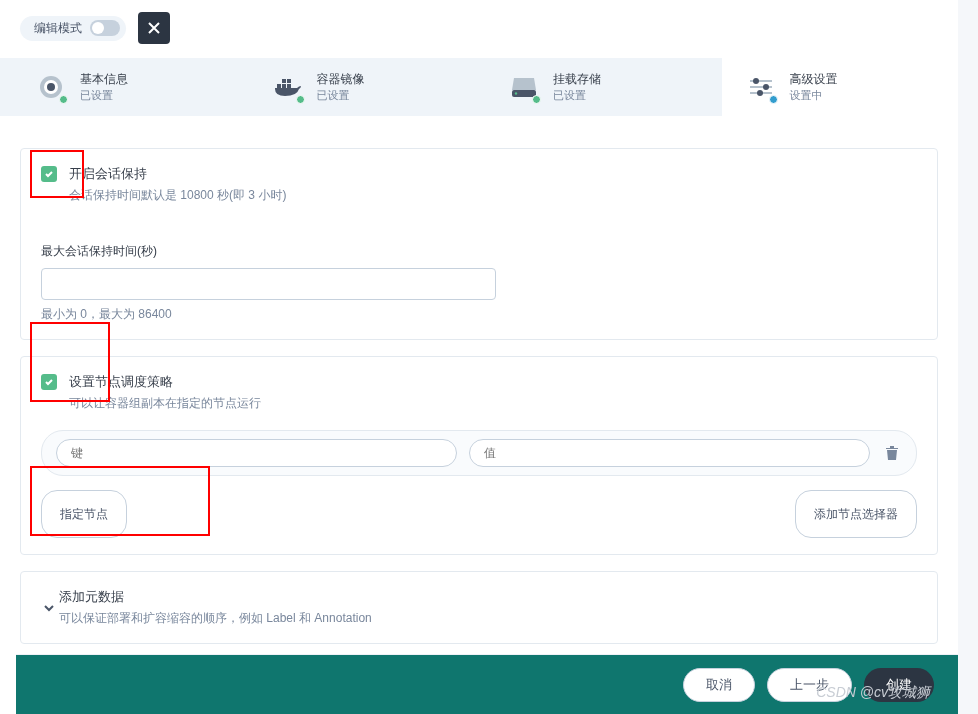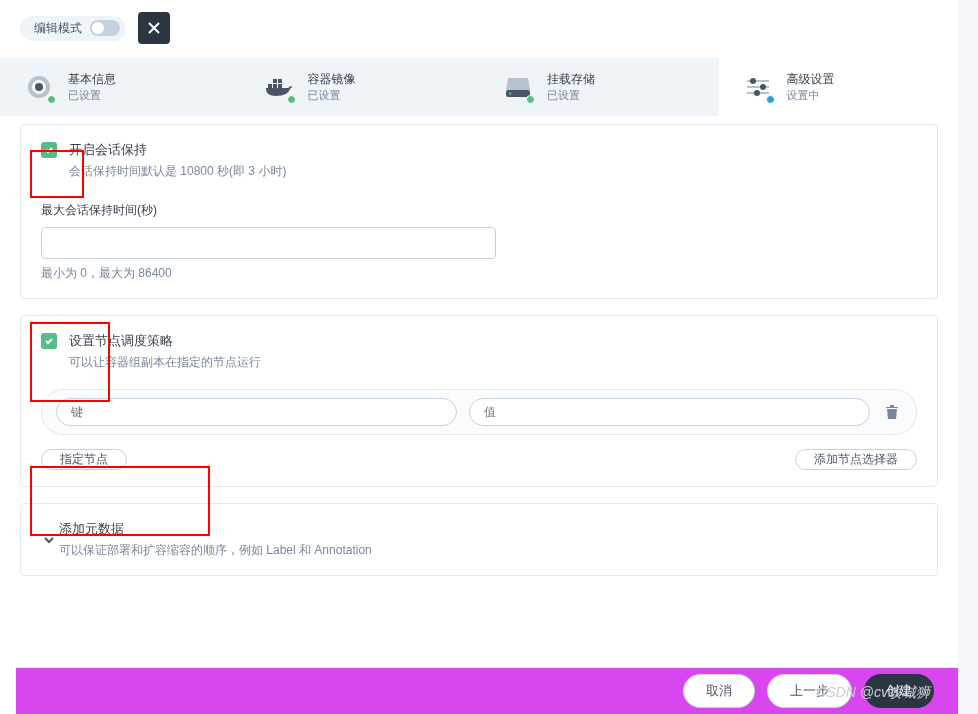--- a/index.html
+++ b/index.html
@@ -9,49 +9,49 @@
     .header-left { flex: 1; }
     .title { font-size: 14px; color: #363e4a; font-weight: 500; margin-bottom: 4px; }
     .subtitle { font-size: 12px; color: #79879c; }
     .header-right { display: flex; align-items: center; gap: 12px; text-align: right; }
     .toggle-pill { display: flex; align-items: center; background: #eff4f9; border-radius: 16px; padding: 4px 6px 4px 14px; gap: 8px; }
     .toggle-label { font-size: 12px; color: #4a5568; }
     .toggle-switch { width: 30px; height: 16px; background: #c6d1dd; border-radius: 8px; position: relative; }
     .toggle-knob { position: absolute; width: 12px; height: 12px; background: #fff; border-radius: 50%; top: 2px; left: 2px; }
     .close-btn { width: 32px; height: 32px; background: #2c3542; border-radius: 4px; display: flex; align-items: center; justify-content: center; cursor: pointer; }
     .close-btn svg { stroke: #fff; }
-    .steps { display: flex; background: #eff4f9; height: 58px; }
+    .steps { display: flex; background: #eff4f9; height: 58px; padding-left: 12px; }
     .step { flex: 1; display: flex; align-items: center; gap: 14px; padding: 0 24px; position: relative; }
     .step.active { background: #fff; }
     .step-icon { width: 30px; height: 30px; display: flex; align-items: center; justify-content: center; position: relative; }
     .step-dot { position: absolute; bottom: -2px; right: -2px; width: 9px; height: 9px; border-radius: 50%; background: #55bc8a; border: 1.5px solid #fff; }
     .step-dot.blue { background: #329dce; }
     .step-text { display: flex; flex-direction: column; }
     .step-title { font-size: 12px; color: #363e4a; font-weight: 500; }
     .step-status { font-size: 11px; color: #79879c; }
-    .content { padding: 8px 20px; height: 540px; overflow-y: auto; }
+    .content { padding: 32px 20px; height: 540px; overflow-y: auto; }
     .card { border: 1px solid #e3e9ef; border-radius: 4px; padding: 16px 20px; margin-bottom: 16px; background: #fff; }
     .checkbox-row { display: flex; align-items: flex-start; gap: 12px; }
     .checkbox { width: 16px; height: 16px; background: #55bc8a; border-radius: 3px; display: flex; align-items: center; justify-content: center; flex-shrink: 0; margin-top: 1px; }
     .checkbox svg { stroke: #fff; }
     .check-content { flex: 1; }
     .check-title { font-size: 13px; color: #363e4a; font-weight: 500; margin-bottom: 4px; }
     .check-desc { font-size: 12px; color: #79879c; }
-    .sub-section { margin-top: 22px; }
+    .sub-section { margin-top: 39px; }
     .field-label { font-size: 12px; color: #363e4a; margin-bottom: 8px; }
     .field-input { width: 455px; height: 32px; border: 1px solid #c6d1dd; border-radius: 4px; padding: 0 10px; font-size: 13px; color: #363e4a; outline: none; }
     .field-hint { font-size: 12px; color: #79879c; margin-top: 6px; }
     .kv-row { display: flex; align-items: center; gap: 12px; background: #f9fbfd; border: 1px solid #e3e9ef; border-radius: 22px; padding: 8px 14px; margin-top: 18px; }
     .kv-input { flex: 1; height: 28px; border: 1px solid #c6d1dd; border-radius: 14px; padding: 0 14px; font-size: 12px; color: #363e4a; outline: none; background: #fff; }
     .trash-icon { width: 20px; height: 20px; display: flex; align-items: center; justify-content: center; cursor: pointer; }
     .btn-row { display: flex; justify-content: space-between; margin-top: 14px; }
-    .pill-btn { height: 21px; padding: 0 18px; border: 1px solid #c6d1dd; border-radius: 16px; background: #fff; font-size: 12px; color: #4a5568; cursor: pointer; display: flex; align-items: center; }
+    .pill-btn { height: 48px; padding: 0 18px; border: 1px solid #c6d1dd; border-radius: 16px; background: #fff; font-size: 12px; color: #4a5568; cursor: pointer; display: flex; align-items: center; }
     .expand-row { display: flex; align-items: center; gap: 2px; }
     .chevron { width: 16px; height: 16px; display: flex; align-items: center; justify-content: center; }
-    .footer { position: absolute; bottom: 0; left: 16px; right: 0; height: 47px; display: flex; align-items: center; justify-content: flex-end; gap: 12px; padding: 0 24px; background: #d946ef; border-top: 1px solid #eef1f6; }
+    .footer { position: absolute; bottom: 0; left: 16px; right: 0; height: 60px; display: flex; align-items: center; justify-content: flex-end; gap: 12px; padding: 0 24px; background: #0f766e; border-top: 1px solid #eef1f6; }
     .footer-btn { height: 34px; padding: 0 22px; border-radius: 17px; font-size: 13px; cursor: pointer; border: 1px solid #c6d1dd; background: #fff; color: #4a5568; }
     .footer-btn.dark { background: #2c3542; color: #fff; border: none; }
     .watermark { position: absolute; bottom: 12px; right: 28px; font-size: 14px; color: #c8cdd4; font-style: italic; pointer-events: none; }
     .hl { position: absolute; border: 2px solid #ff0000; pointer-events: none; z-index: 10; }
     .hl1 { top: 150px; left: 30px; width: 54px; height: 48px; }
     .hl2 { top: 322px; left: 30px; width: 80px; height: 80px; }
     .hl3 { top: 466px; left: 30px; width: 180px; height: 70px; }
   </style>
 </head>
 <body>

